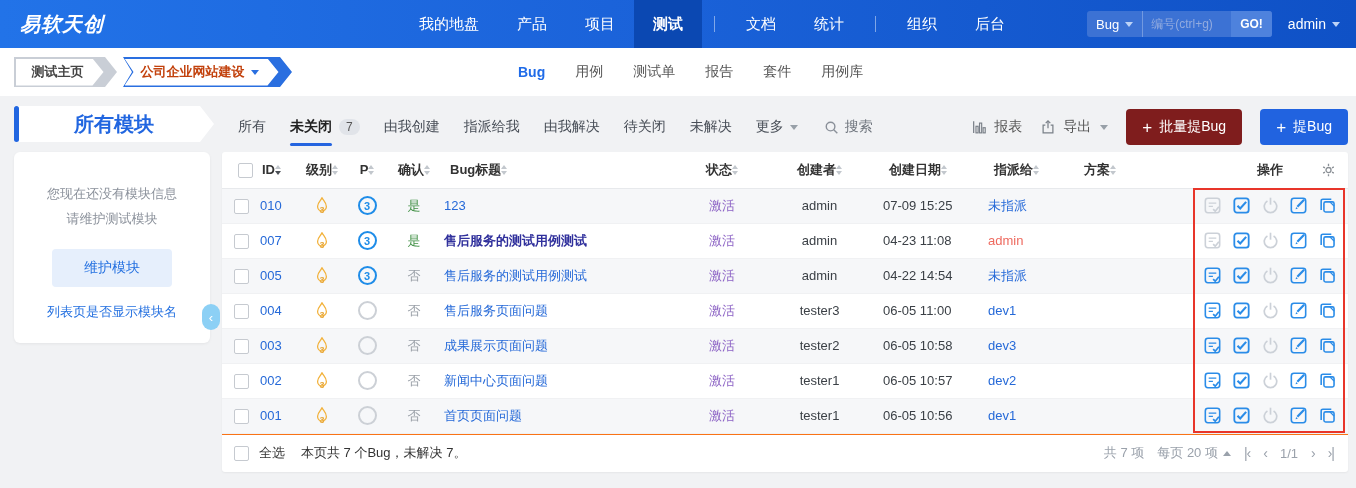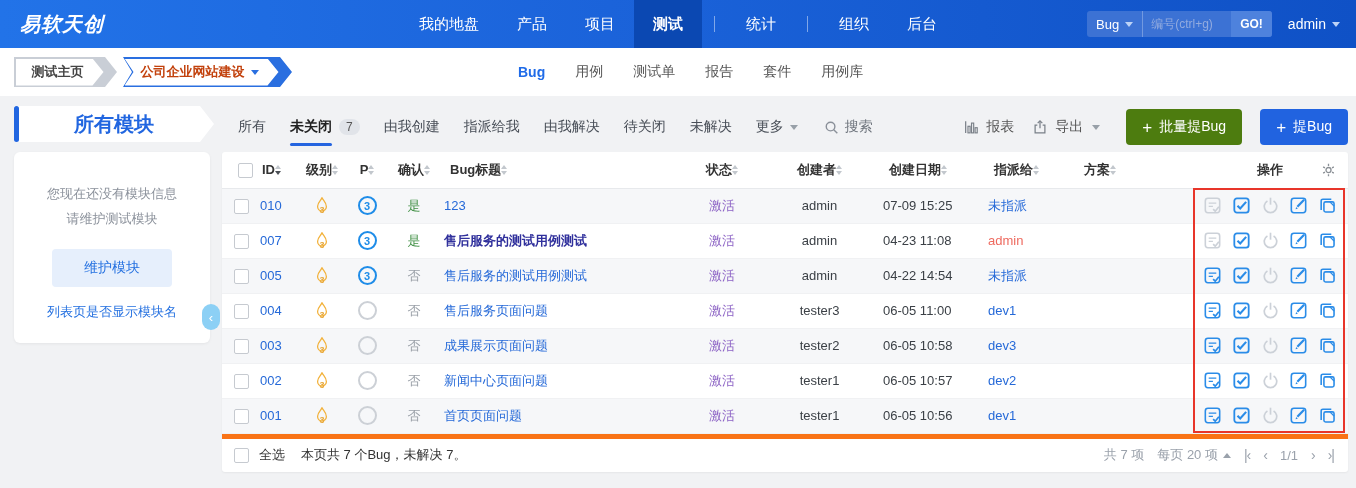--- a/index.html
+++ b/index.html
@@ -76,21 +76,21 @@
                                   background:#2565e0; border-radius:2px; }
   .fbadge { background:#e1e4e9; color:#555; border-radius:10px; padding:1px 7px; font-size:12px; margin-left:7px; }
   .filter .caret { margin-left:6px; }
   .search-lite { display:flex; align-items:center; gap:6px; margin-left:26px; color:#70767e; font-size:14px; }
   .toolbar-right { margin-left:auto; display:flex; align-items:center; gap:18px; }
   .tool-link { display:flex; align-items:center; gap:7px; color:#555; font-size:14px; }
   .tool-link .caret { margin-left:2px; }
   .btn { display:flex; align-items:center; height:36px; border:none; border-radius:4px; color:#fff;
          font-size:14px; padding:0 16px; cursor:pointer; }
   .btn::before { content:"+"; font-size:17px; margin-right:7px; line-height:1; }
-  .btn-batch { background:#4d7c0f;margin-left:8px; }
+  .btn-batch { background:#7f1d1d; }
   .btn-create { background:#2163e0; }
 
   
   .panel { background:#fff; border-radius:3px; box-shadow:0 1px 2px rgba(0,0,0,.05); }
   .table-wrap { position:relative; }
   table { width:100%; border-collapse:collapse; table-layout:fixed; }
   thead th { height:36px; font-size:13px; color:#333; font-weight:bold; border-bottom:1px solid #e7e9ec; padding:0; }
   .th-in { display:flex; align-items:center; }
   .c-sev .th-in,.c-pri .th-in,.c-conf .th-in,.c-status .th-in,.c-creator .th-in,.c-ops .th-in { justify-content:center; }
   .c-id .th-in { padding-left:2px; }
@@ -130,21 +130,21 @@
   .op.disabled { color:#ccd1d8; }
 
   .c-ops-h { position:relative; }
   .gear { position:absolute; right:12px; top:50%; transform:translateY(-50%); width:15px; height:15px; cursor:pointer; }
   .gear svg { width:100%; height:100%; display:block; }
 
   .ops-highlight { position:absolute; top:36px; right:3px; width:152px; height:245px;
                    border:2px solid #e8352a; pointer-events:none; }
 
   
-  .table-footer { display:flex; align-items:center; height:38px; border-top:5px solid #f97316;
+  .table-footer { display:flex; align-items:center; height:38px; border-top:1px solid #f97316;
                   padding:0 14px 0 12px; color:#333; }
   .selall { margin:0 16px 0 10px; }
   .pager { margin-left:auto; display:flex; align-items:center; gap:13px; color:#9aa1ab; font-size:13px; }
   .pg { letter-spacing:-1px; cursor:pointer; font-size:14px; }
   .perpage { display:flex; align-items:center; gap:5px; cursor:pointer; }
   .tri-up { width:0; height:0; border-left:4px solid transparent; border-right:4px solid transparent;
             border-bottom:5px solid #9aa1ab; display:inline-block; }
 
   .icon-svg { display:block; }
 </style>
@@ -152,20 +152,21 @@
 <body>
 
 <header class="navbar">
   <div class="logo">易软天创</div>
   <nav class="menu" id="main-menu">
       <a class="menu-item">我的地盘</a>
       <a class="menu-item">产品</a>
       <a class="menu-item">项目</a>
       <a class="menu-item active">测试</a>
       <span class="nav-divider"></span>
+      <a class="menu-item">文档</a>
       <a class="menu-item">统计</a>
       <span class="nav-divider"></span>
       <a class="menu-item">组织</a>
       <a class="menu-item">后台</a>
     </nav>
   <div class="nav-right">
     <div class="searchbox">
       <button class="type">
         <span>Bug</span>
         <i class="caret caret-light"></i>

